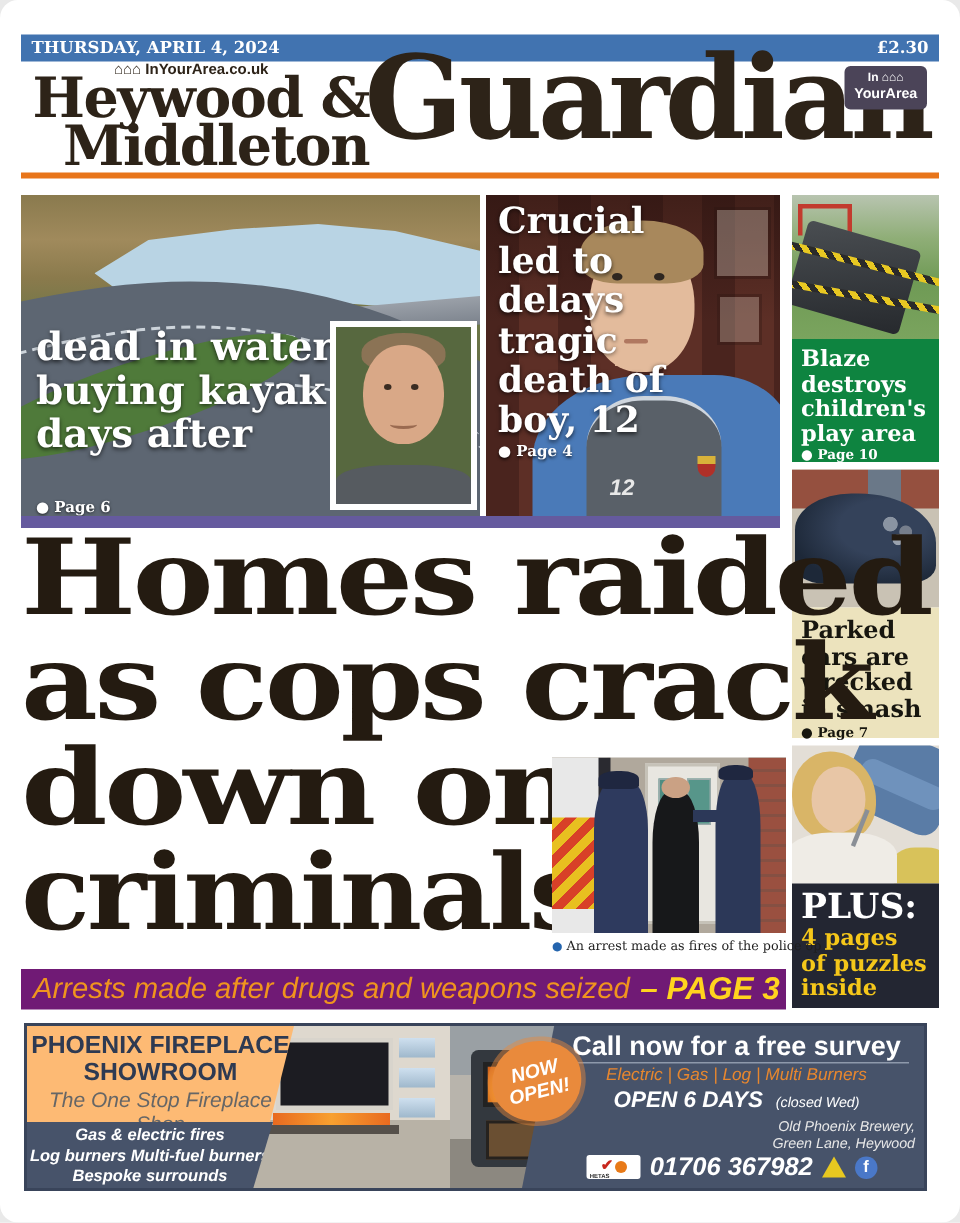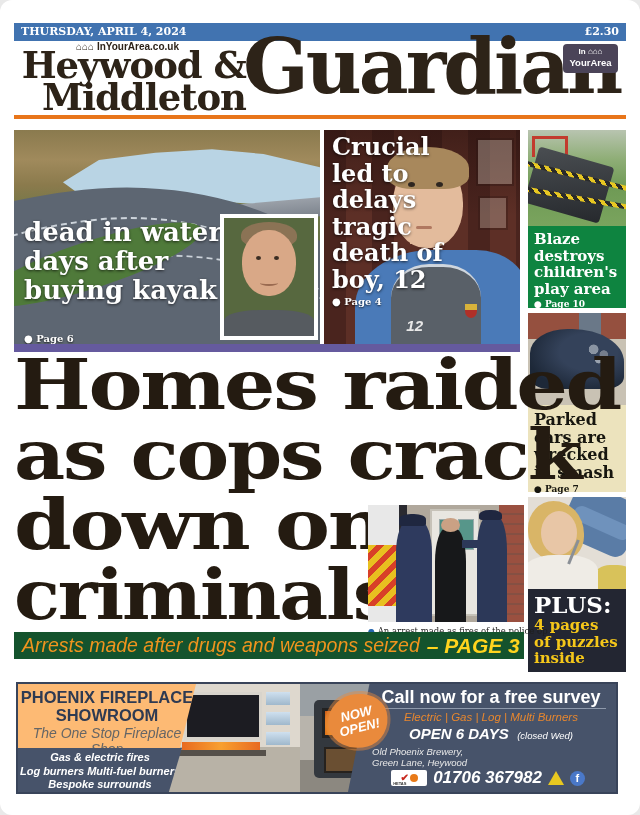--- a/index.html
+++ b/index.html
@@ -138,21 +138,21 @@
   .a-cap1{left:20%;top:8%;width:17%;height:10%;background:#1f2740;border-radius:45% 45% 20% 20%;}
   .a-man{left:43%;top:20%;width:20%;height:80%;background:#17181a;border-radius:36% 36% 0 0;}
   .a-head{left:47%;top:11%;width:12%;height:12%;background:#caa184;border-radius:50%;}
   .a-officer2{left:70%;top:10%;width:19%;height:90%;background:#2c3858;border-radius:32% 32% 0 0;}
   .a-cap2{left:71%;top:4%;width:15%;height:9%;background:#1f2740;border-radius:45% 45% 20% 20%;}
   .a-arm{left:60%;top:30%;width:13%;height:7%;background:#2c3858;}
   .caption{left:368px;top:626px;width:158px;font-size:8.5px;color:#1e1e1e;white-space:nowrap;}
   .caption .dot{color:#2565ae;font-size:8px;}
 
   
-  .banner{left:14px;top:632px;width:510px;height:27px;background:#14532d;display:flex;
+  .banner{left:14px;top:646px;width:510px;height:27px;background:#701a75;display:flex;
      align-items:center;padding-left:8px;box-sizing:border-box;font-family:"Liberation Sans",sans-serif;}
   .banner .txt{font-style:italic;font-size:19.5px;color:#f0941e;}
   .banner .pg{font-style:italic;font-weight:bold;font-size:21px;color:#ffd41e;margin-left:7px;}
 
   
   .advert{left:16px;top:682px;width:602px;height:112px;border:2px solid #39445a;box-sizing:border-box;
      background:#c8c2b8;overflow:hidden;font-family:"Liberation Sans",sans-serif;}
   .ad-showroom{left:128px;top:0;width:154px;height:108px;
      background:linear-gradient(180deg,#ded8ce 0 58%,#b8b2a6 58% 100%);}
   .ad-tv{left:38px;top:8px;width:72px;height:42px;background:#1c1c22;border:3px solid #d8d4cc;}
@@ -174,21 +174,21 @@
      clip-path:polygon(0 0,100% 0,92% 100%,0 100%);color:#fff;text-align:center;
      font-weight:bold;font-style:italic;font-size:11px;line-height:13.5px;padding-top:3px;box-sizing:border-box;}
   .ad-right{left:330px;top:0;width:268px;height:108px;background:#47536a;
      clip-path:polygon(8% 0,100% 0,100% 100%,0 100%);color:#fff;}
   .ad-call{left:24px;top:3px;width:238px;text-align:center;font-weight:bold;font-size:18px;}
   .ad-div{left:30px;top:24px;width:228px;height:1px;background:#8e99ab;}
   .ad-fuel{left:24px;top:27px;width:238px;text-align:center;font-style:italic;font-size:11.5px;color:#e8872e;}
   .ad-open{left:24px;top:41px;width:238px;text-align:center;}
   .ad-open .big{font-weight:bold;font-style:italic;font-size:15px;}
   .ad-open .small{font-style:italic;font-size:9.5px;margin-left:4px;}
-  .ad-addr{left:24px;width:238px;text-align:left;font-style:italic;font-size:9.5px;color:#e8e8e8;line-height:11px;}
+  .ad-addr{left:24px;width:238px;text-align:right;font-style:italic;font-size:9.5px;color:#e8e8e8;line-height:11px;}
   .ad-bottom{left:18px;top:84px;width:244px;display:flex;align-items:center;justify-content:center;gap:6px;}
   .hetas{width:36px;height:16px;background:#fff;border-radius:2px;position:relative;
      display:flex;align-items:center;justify-content:center;}
   .hetas .chk{color:#c8281e;font-weight:bold;font-size:10px;line-height:10px;}
   .hetas .odot{width:8px;height:8px;background:#e87a18;border-radius:50%;margin-left:1px;}
   .hetas .lbl{position:absolute;bottom:0;left:2px;font-size:4px;color:#333;font-weight:bold;}
   .ad-phone{font-weight:bold;font-style:italic;font-size:17px;}
   .gas-safe{width:0;height:0;border-left:8px solid transparent;border-right:8px solid transparent;
      border-bottom:14px solid #e8c820;position:relative;}
   .fb{width:15px;height:15px;border-radius:50%;background:#4a78c8;color:#fff;font-weight:bold;
@@ -227,22 +227,22 @@
   <div class="abs kayak">
     <div class="abs k-hills"></div>
     <div class="abs k-water"></div>
     <div class="abs k-dam"></div>
     <div class="abs k-road"></div>
     <div class="abs k-lane"></div>
     <div class="abs k-lane2"></div>
     <div class="abs k-verge"></div>
     <div class="abs k-head">
       <div>dead in water</div>
+      <div>buying kayak</div>
       <div>days after</div>
-      <div>buying kayak</div>
     </div>
     <div class="abs k-page">● Page 6</div>
     <div class="abs k-inset">
       <div class="abs k-hair"></div>
       <div class="abs k-face"></div>
       <div class="abs k-eye" style="left:32px;"></div>
       <div class="abs k-eye" style="left:50px;"></div>
       <div class="abs k-mouth"></div>
       <div class="abs k-jacket"></div>
     </div>

